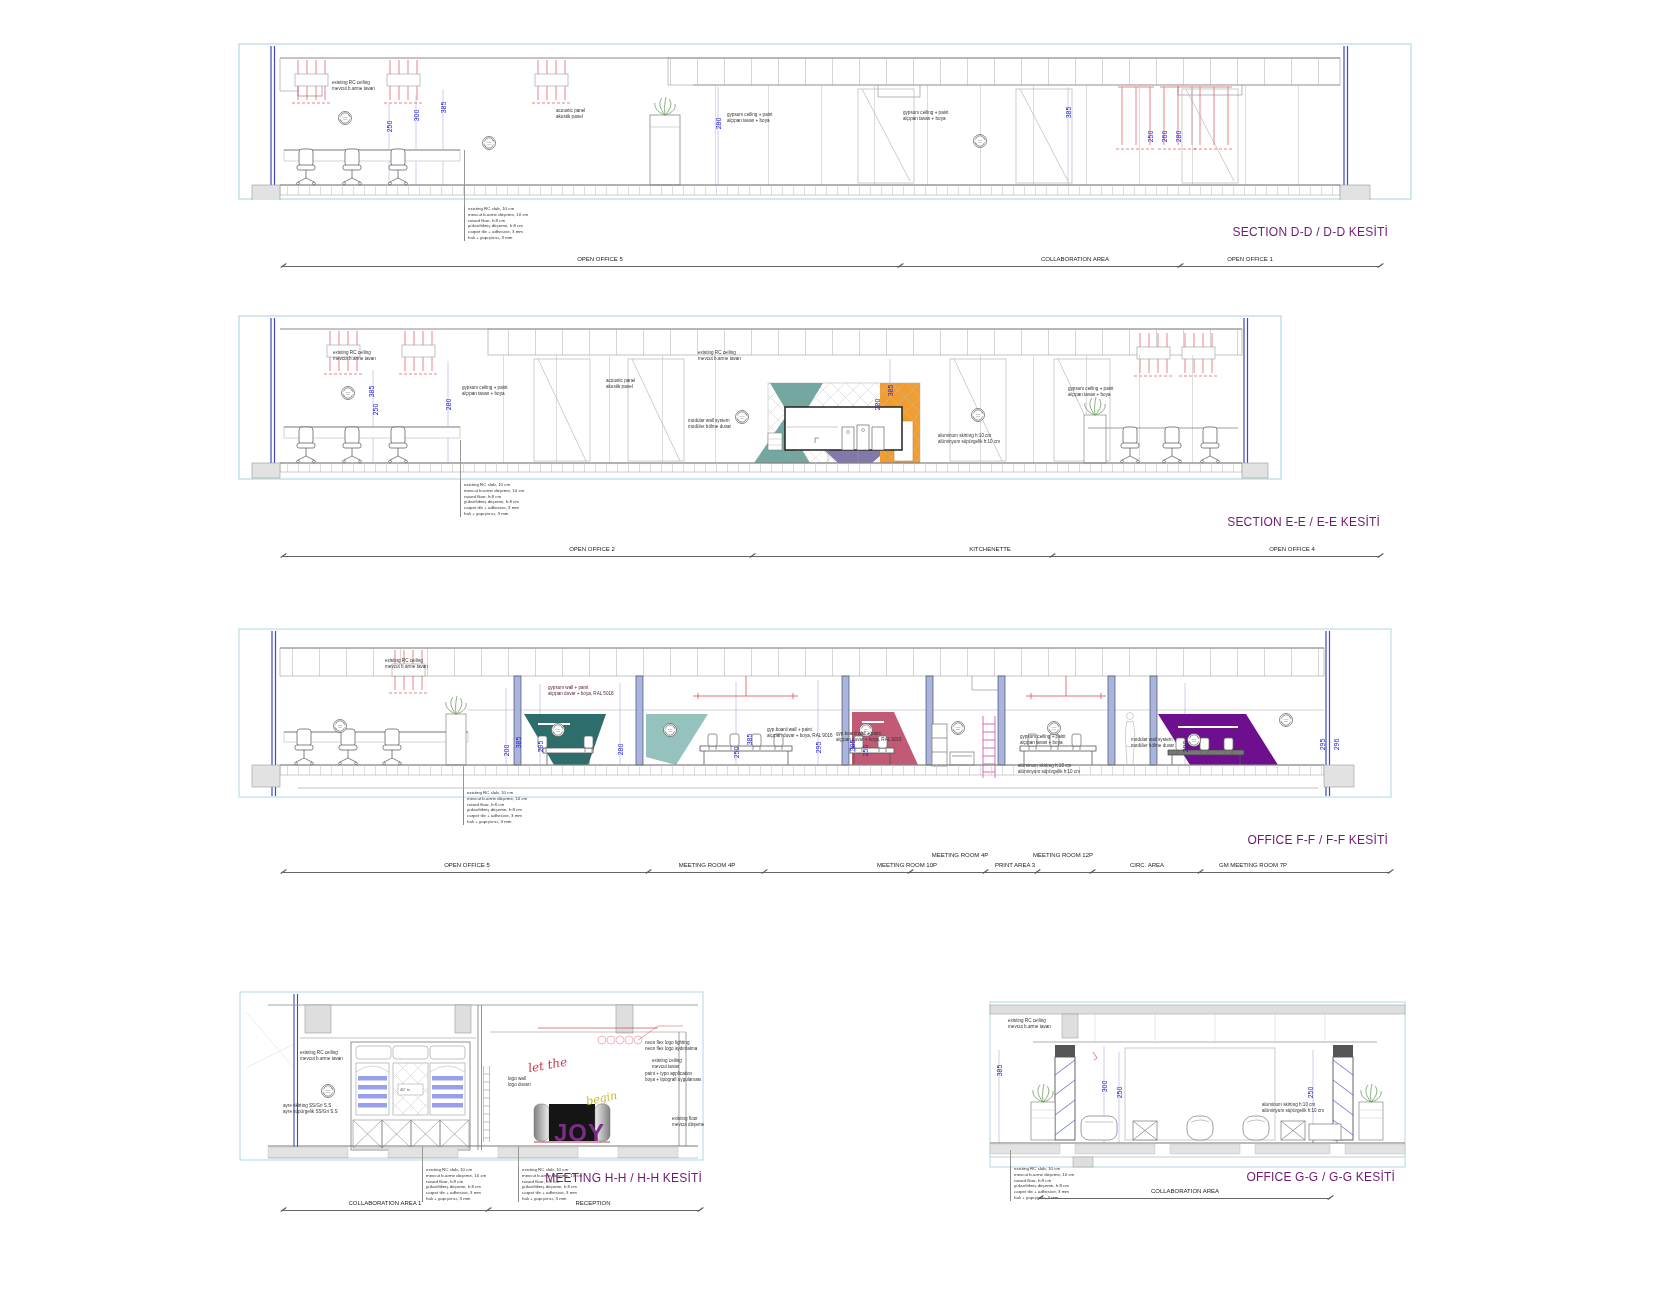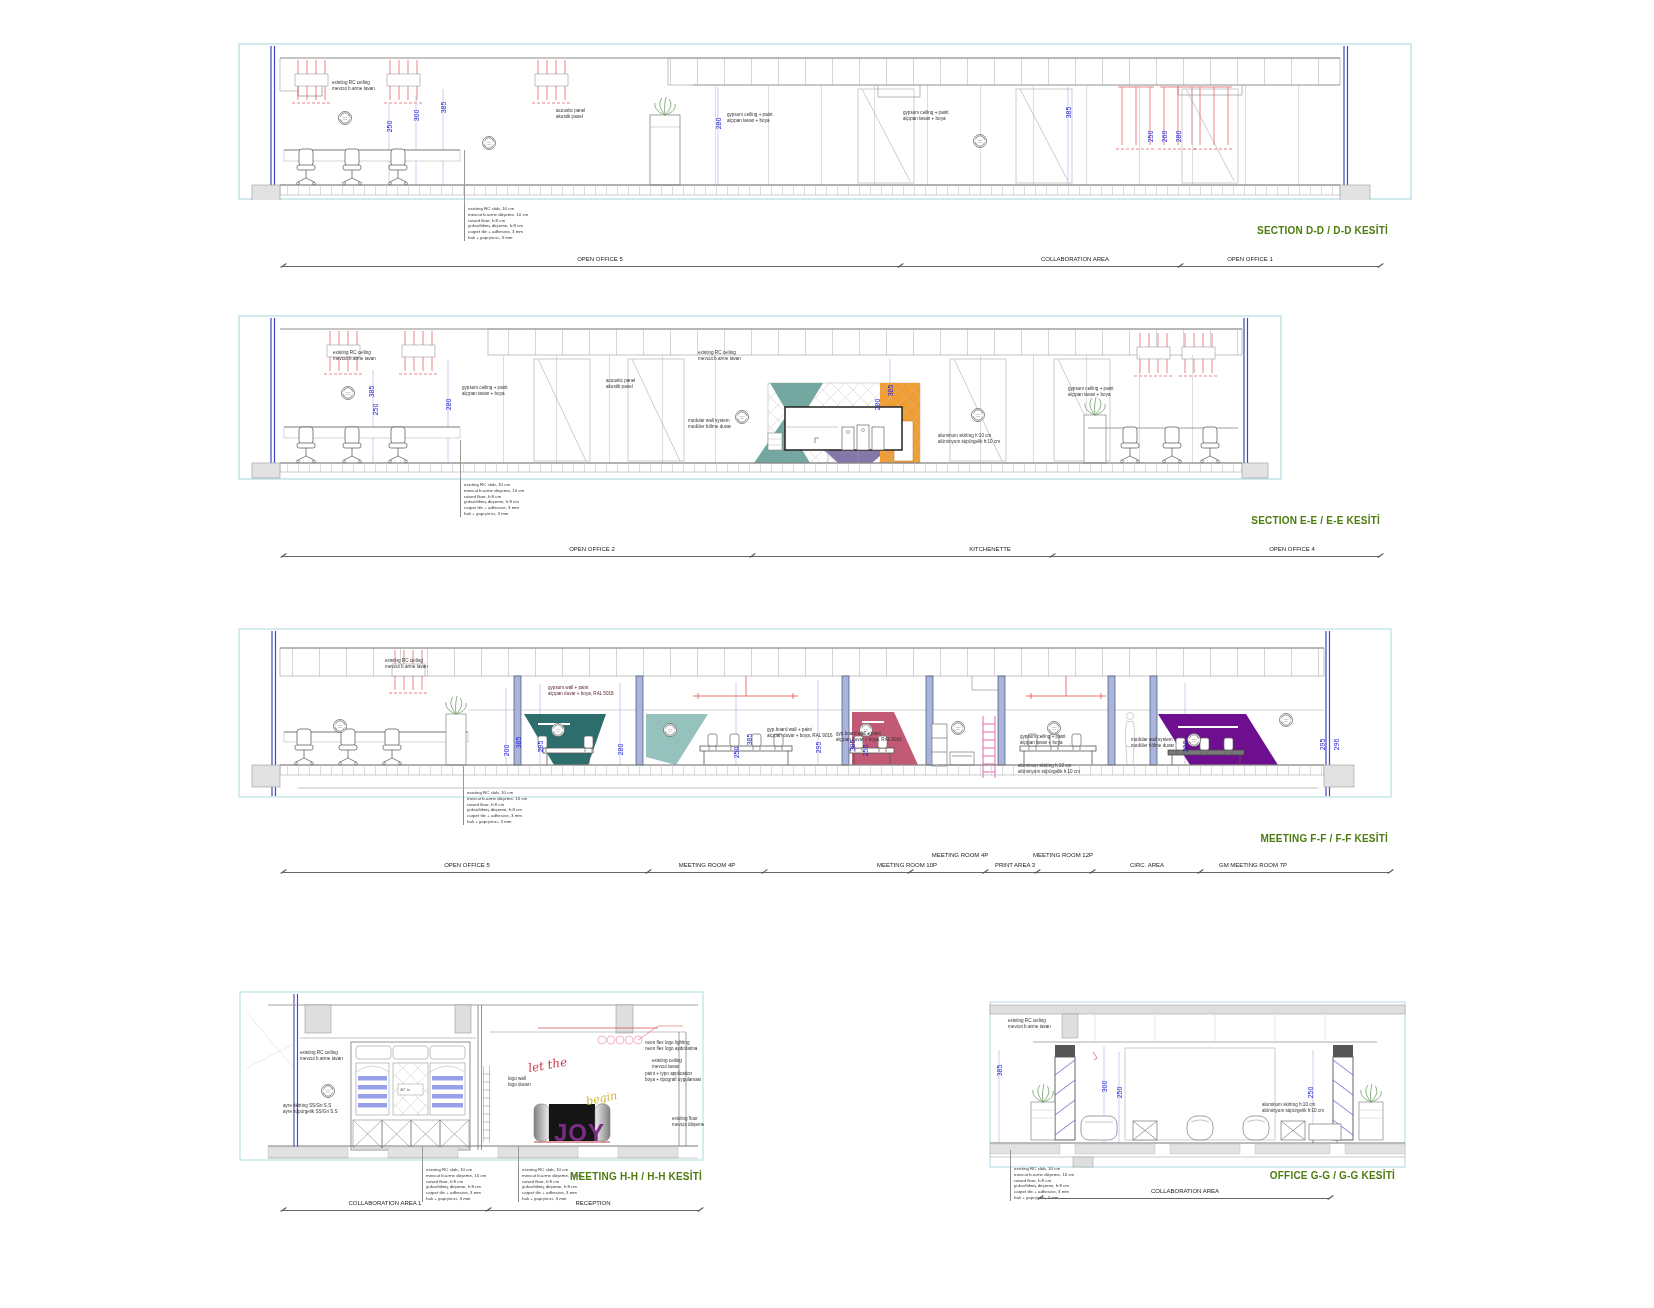--- a/index.html
+++ b/index.html
@@ -1,19 +1,19 @@
 <!DOCTYPE html>
 <html><head>
 <meta charset="utf-8">
 <style>
   html,body{margin:0;padding:0;background:#fff;}
   #sheet{position:relative;width:1654px;height:1308px;background:#fff;overflow:hidden;
          font-family:"Liberation Sans",sans-serif;}
   .drawing{position:absolute;}
-  .sec-title{position:absolute;font-weight:bold;font-size:10px;color:#4d7c0f;white-space:nowrap;
+  .sec-title{position:absolute;font-weight:normal;font-size:12px;color:#701a75;white-space:nowrap;
              letter-spacing:.2px;}
   .room{position:absolute;transform:translateX(-50%);font-size:6px;color:#222;white-space:nowrap;}
   .dim{position:absolute;width:18px;text-align:center;font-size:7px;color:#2323d8;
        transform:rotate(-90deg);white-space:nowrap;}
   .ann{position:absolute;font-size:4.6px;line-height:1.3;color:#333;white-space:nowrap;}
   .ann.maroon{color:#5a2430;}
   .fb{position:absolute;font-size:4.4px;line-height:1.32;color:#333;white-space:nowrap;
       border-left:.5px solid #888;padding-left:3px;}
   .dl{position:absolute;height:0;border-top:.7px solid #666;}
   .tk{position:absolute;width:1px;height:7px;background:#555;transform:rotate(55deg);}
@@ -447,21 +447,21 @@
 <div class="dim" style="left:531px;top:743px">295</div>
 <div class="dim" style="left:611px;top:746px">280</div>
 <div class="dim" style="left:727px;top:749px">250</div>
 <div class="dim" style="left:740px;top:736px">385</div>
 <div class="dim" style="left:809px;top:744px">295</div>
 <div class="dim" style="left:843px;top:742px">305</div>
 <div class="dim" style="left:856px;top:747px">250</div>
 <div class="dim" style="left:1176px;top:743px">280</div>
 <div class="dim" style="left:1313px;top:741px">295</div>
 <div class="dim" style="left:1327px;top:741px">296</div>
-<div class="sec-title" style="right:266px;top:833px">MEETING F-F / F-F KESİTİ</div>
+<div class="sec-title" style="right:266px;top:833px">OFFICE F-F / F-F KESİTİ</div>
 <div class="dl" style="left:283px;top:872px;width:1107px"></div>
 <div class="tk" style="left:283px;top:868px"></div>
     <div class="tk" style="left:648px;top:868px"></div>
 <div class="tk" style="left:764px;top:868px"></div>
     <div class="tk" style="left:910px;top:868px"></div>
 <div class="tk" style="left:985px;top:868px"></div>
     <div class="tk" style="left:1037px;top:868px"></div>
 <div class="tk" style="left:1092px;top:868px"></div>
     <div class="tk" style="left:1200px;top:868px"></div>
 <div class="tk" style="left:1390px;top:868px"></div>

